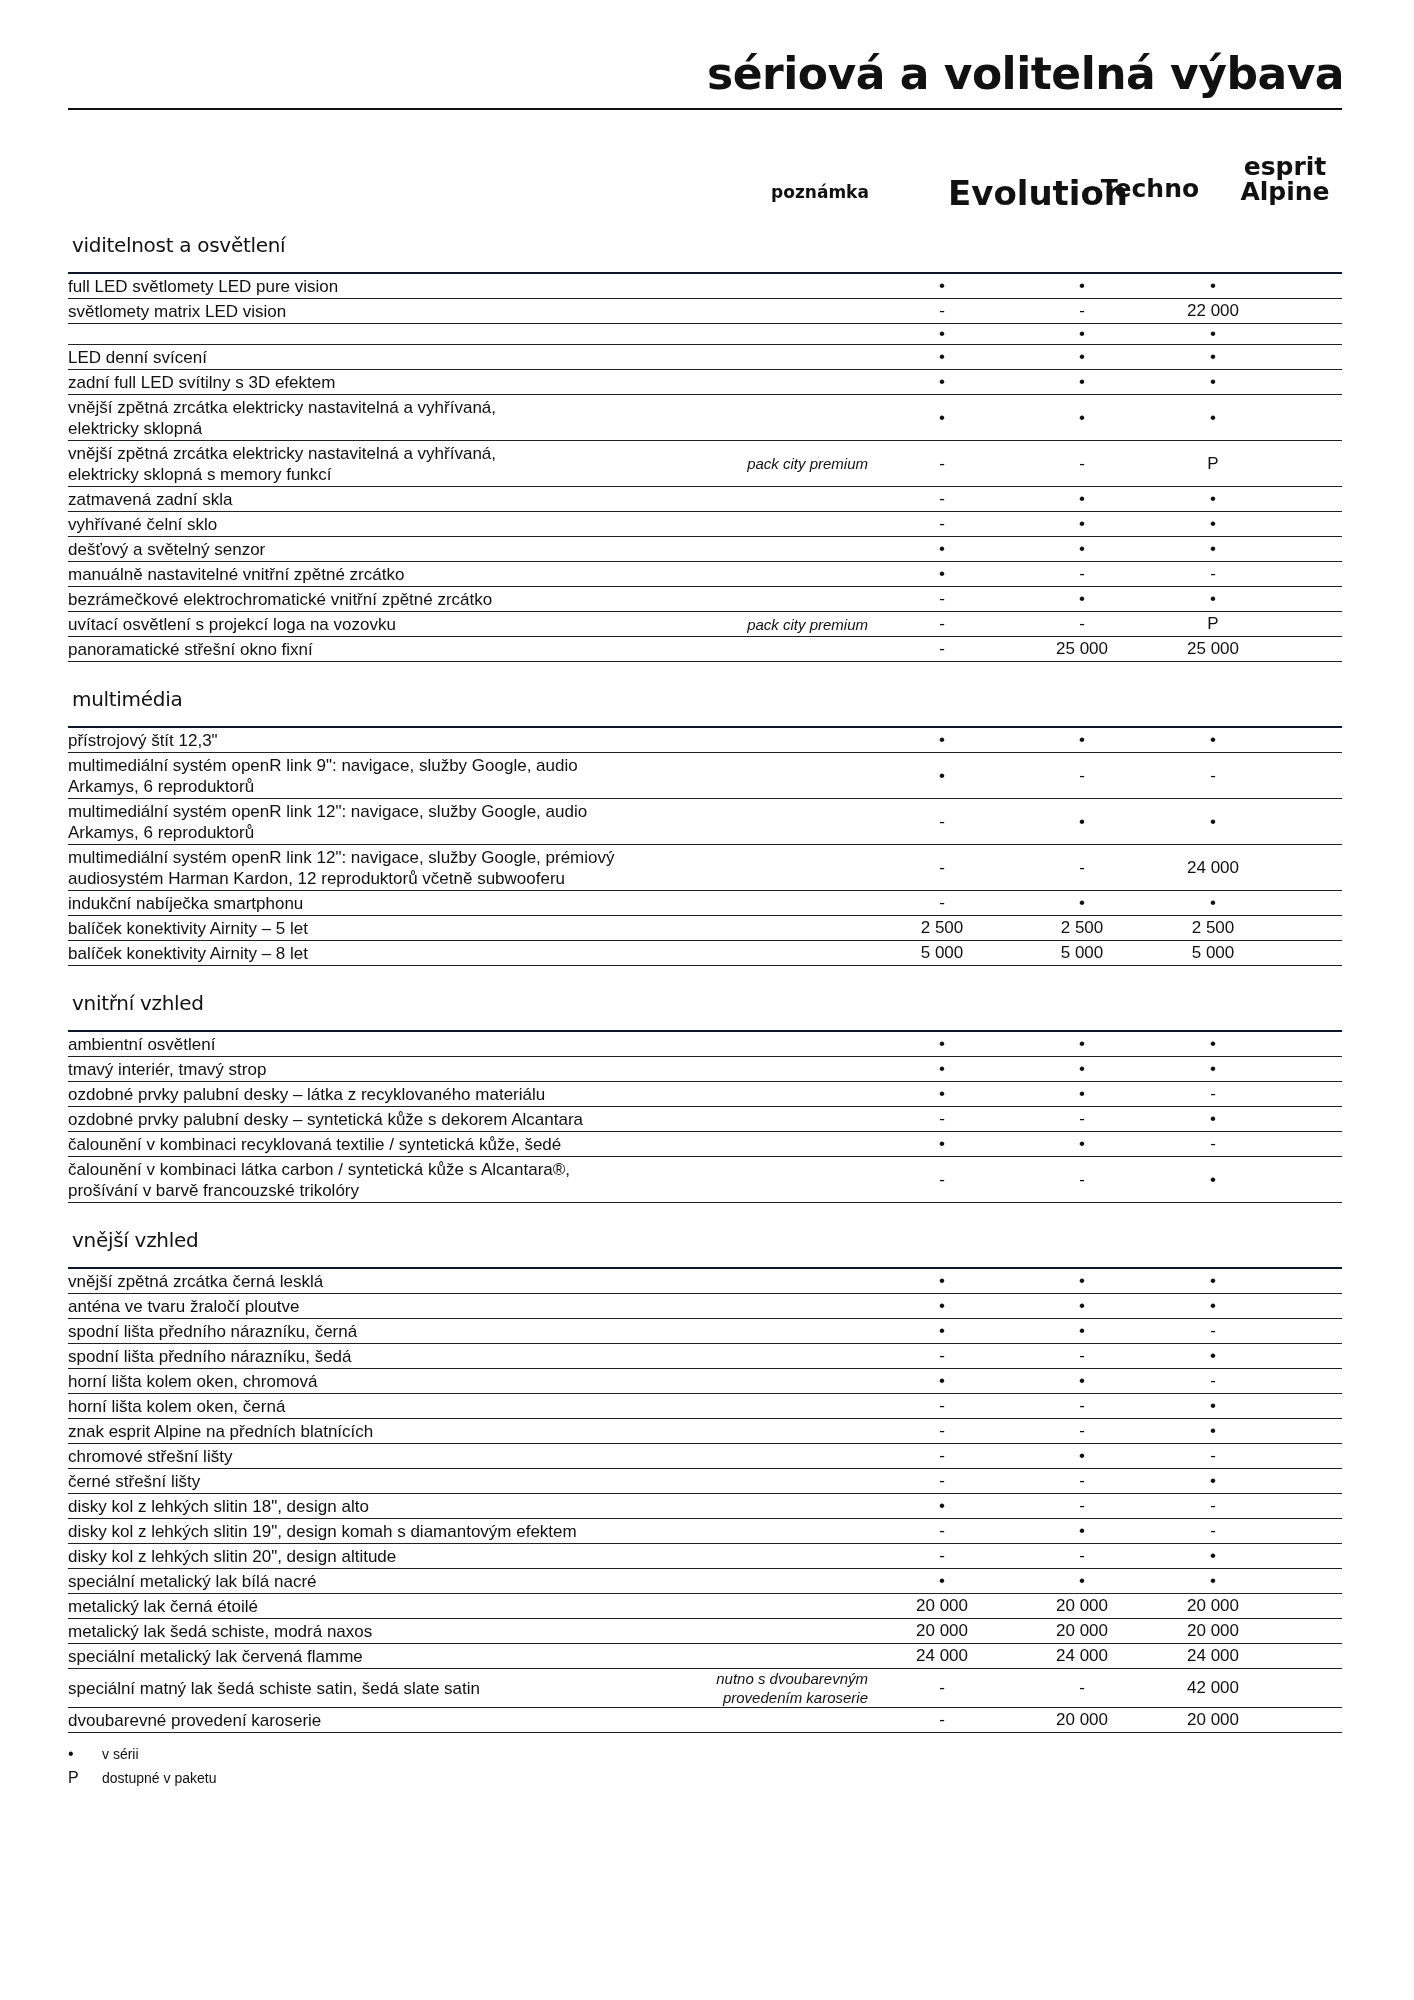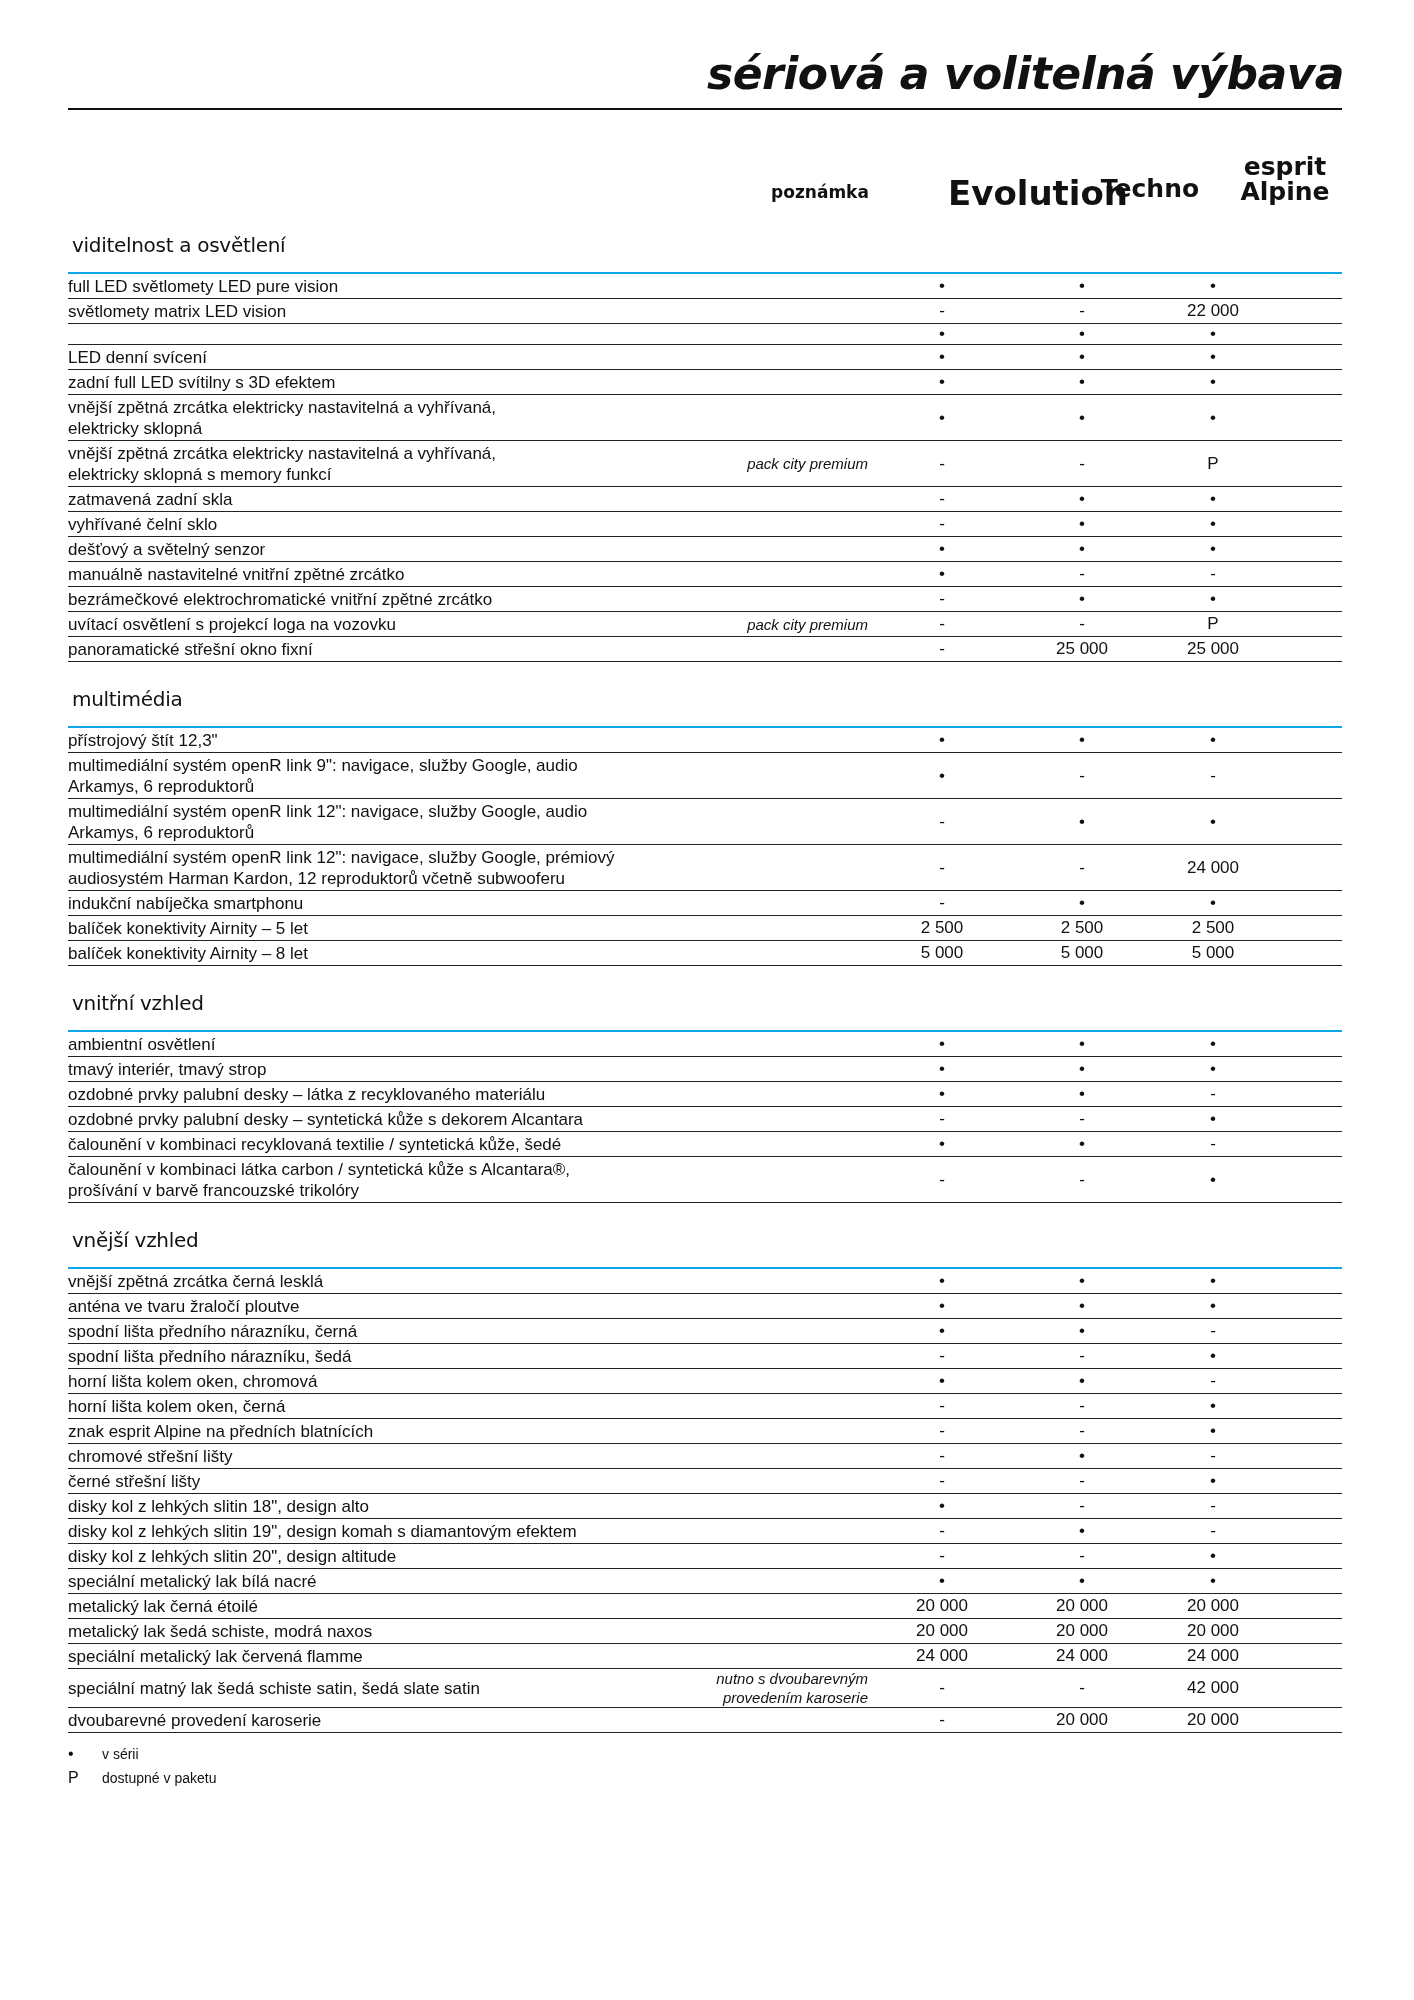--- a/index.html
+++ b/index.html
@@ -1,27 +1,27 @@
 <!DOCTYPE html>
 <html><head>
 <meta charset="utf-8">
 <style>
   html, body { margin: 0; padding: 0; background: #ffffff; }
   body { width: 1414px; height: 2000px; position: relative; font-family: "Liberation Sans", sans-serif; color: #111; }
-  .page-title { position: absolute; right: 70px; top: 48px; font-family: "DejaVu Sans", sans-serif; font-weight: bold; font-size: 44px; letter-spacing: -0.5px; color: #111; font-style: italic; }
+  .page-title { position: absolute; right: 70px; top: 48px; font-family: "DejaVu Sans", sans-serif; font-weight: bold; font-size: 44px; letter-spacing: -0.5px; color: #111; }
   .title-rule { position: absolute; left: 68px; right: 72px; top: 108px; height: 2px; background: #111; }
   .col-head { position: absolute; font-family: "DejaVu Sans", sans-serif; font-weight: bold; color: #111; text-align: center; line-height: 1.0; }
   .note-head { left: 760px; width: 120px; top: 184px; font-size: 17px; }
   .evo-head { left: 948px; width: 146px; top: 176px; font-size: 34px; }
   .tech-head { left: 1090px; width: 120px; top: 176px; font-size: 25px; }
   .alp-head { left: 1230px; width: 110px; top: 154px; font-size: 25px; }
   .table-wrap { position: absolute; left: 68px; top: 220px; width: 1274px; }
   .section { margin: 0; }
   .section h2 { font-family: "DejaVu Sans", sans-serif; font-weight: normal; font-size: 20px; margin: 4px; padding: 2px 0 4px 0; letter-spacing: -0.3px; height: 38px; line-height: 38px; }
-  .rows { border-top: 2px solid #0ea5e9; }
+  .rows { border-top: 2px solid #0f172a; }
   .row { display: flex; align-items: center; border-bottom: 1.6px solid #222; font-size: 17px; font-family: "Liberation Sans", sans-serif; }
   .row .label { width: 620px; line-height: 21px; padding: 2px 0 1px 0; }
   .row .note { width: 180px; font-style: italic; font-size: 15px; text-align: right; line-height: 19px; }
   .vals { display: flex; margin-left: auto; width: 474px; }
   .vals span { display: block; text-align: center; }
   .vals .a { width: 148px; margin-left: 0; }
   .vals .b { width: 132px; }
   .vals .c3 { width: 130px; }
   .gap { height: 12px; }
   .legend { position: absolute; left: 68px; top: 1742px; font-size: 14px; line-height: 23px; }

